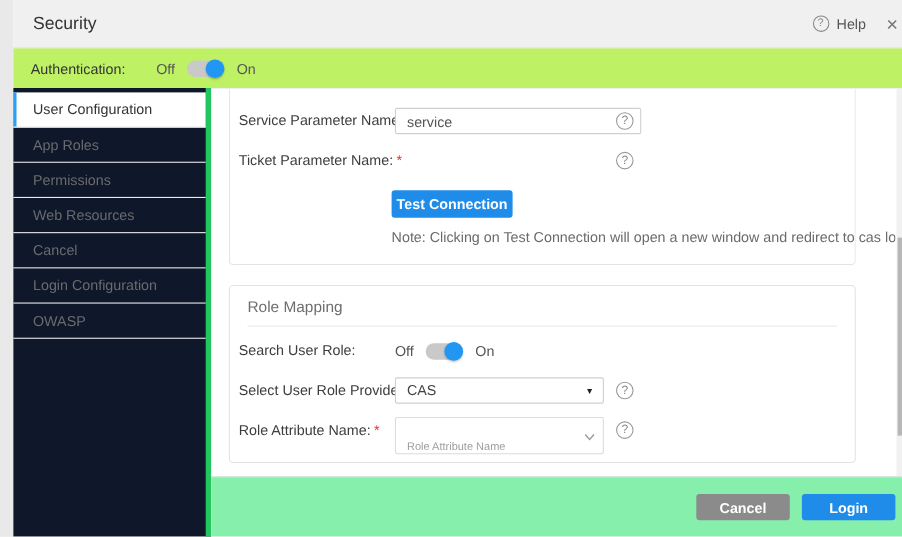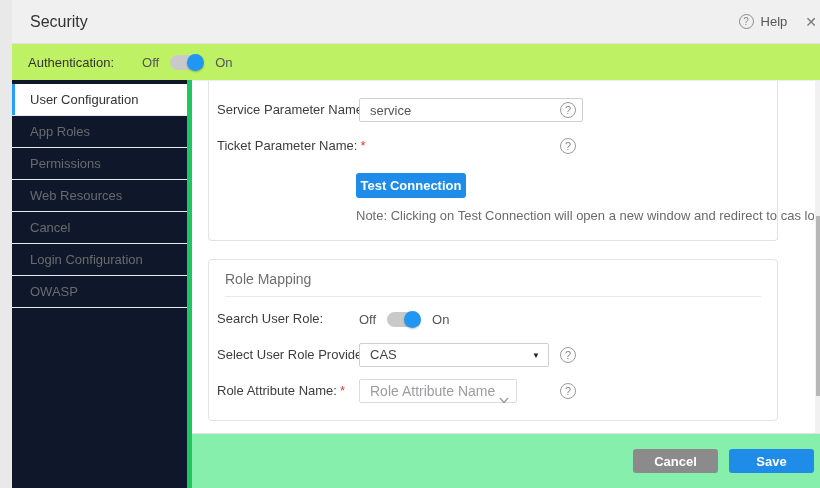--- a/index.html
+++ b/index.html
@@ -64,23 +64,23 @@
               font-size:14px; color:#6d6e70; }
   .mini-switch-wrap { position:absolute; left:150px; top:0; height:24px; display:flex; align-items:center; }
   .mini-switch-wrap .tgl-off { margin-left:0; }
   .mini-switch-wrap .tgl-on { margin-left:12px; }
 
   .select-box { position:absolute; left:150px; top:0; width:190px; height:24px; border:1px solid #cfcfcf;
                 border-radius:2px; background:#fff; font-size:13px; color:#444; line-height:22px;
                 padding:0 10px; cursor:pointer; }
   .select-box .arrow { position:absolute; right:8px; top:0; line-height:23px; font-size:8px; color:#222; }
 
-  .combo-box { position:absolute; left:150px; top:0; width:158px; height:24px; border:1px solid #dcdcdc;
-               border-radius:2px; background:#fff; font-size:14px; color:#9b9da0; line-height:22px;
-               padding:0 10px; cursor:pointer; }
+  .combo-box { position:absolute; left:150px; top:0; width:190px; height:24px; border:1px solid #dcdcdc;
+               border-radius:2px; background:#fff; font-size:10px; color:#9b9da0; line-height:22px;
+               padding:16px 10px; cursor:pointer; }
   .combo-box .chev { position:absolute; right:7px; top:8px; }
 
   
   .scrollbar { position:absolute; top:0; right:3px; bottom:55px; width:14px; background:#f1f1f1; }
   .sb-arrow { position:absolute; left:0; width:14px; height:14px; text-align:center; font-size:7px;
               color:#505050; line-height:14px; cursor:pointer; }
   .sb-up { top:0; } .sb-down { bottom:0; }
   .sb-thumb { position:absolute; left:1px; width:12px; top:135px; height:180px; background:#b7b7b7; cursor:pointer; }
 
   
@@ -199,18 +199,18 @@
       </div>
 
       <div class="scrollbar">
         <div class="sb-arrow sb-up">▲</div>
         <div class="sb-thumb"></div>
         <div class="sb-arrow sb-down">▼</div>
       </div>
 
       <div class="footer">
         <button class="btn btn-cancel">Cancel</button>
-        <button class="btn btn-save">Save</button>
+        <button class="btn btn-save">Login</button>
       </div>
     </div>
 
   </div>
 </div>
 
 </body></html>

